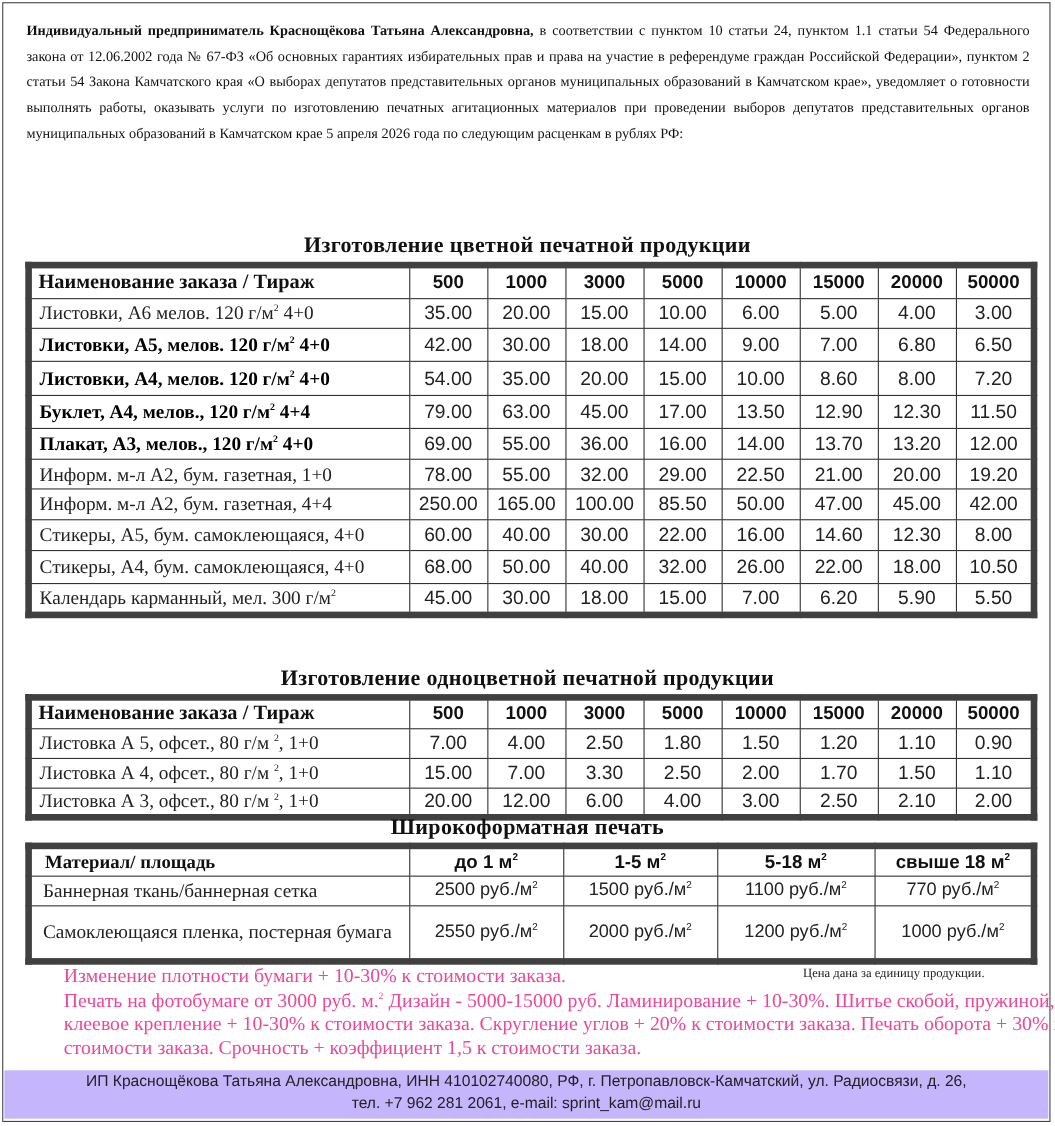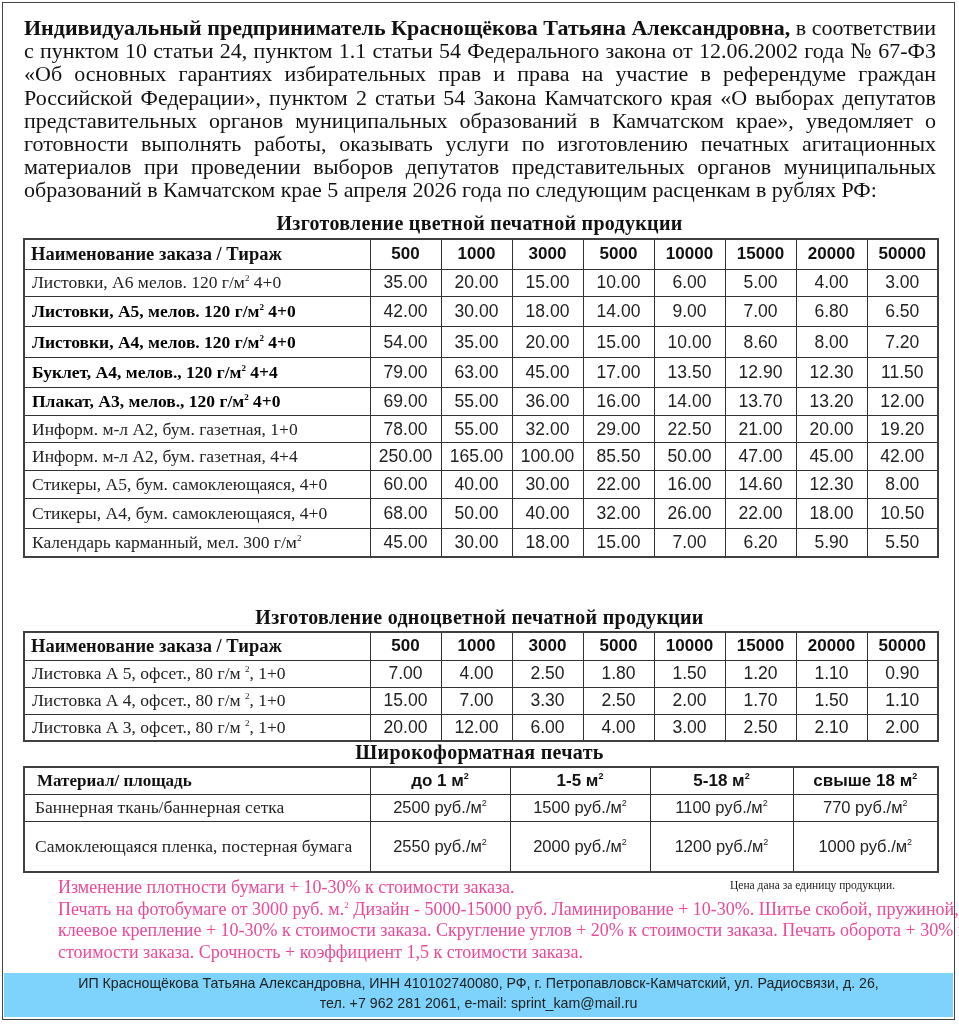--- a/index.html
+++ b/index.html
@@ -4,34 +4,34 @@
   <style>
     html, body { margin: 0; padding: 0; background: #ffffff; }
     body { width: 959px; height: 1024px; overflow: hidden; position: relative; }
     .frame {
       position: absolute; left: 2px; top: 2px; width: 953px; height: 1018px;
       border: 1.5px solid #444; box-sizing: border-box; background: #fff;
     }
     .intro {
       position: absolute; left: 24px; top: 16px; width: 912px;
       font-family: "Liberation Serif", "DejaVu Serif", serif;
-      font-size: 22px; line-height: 23.2px; color: #111;
+      font-size: 13px; line-height: 23.2px; color: #111;
       text-align: justify; text-align-last: left;
     }
     .intro b { font-weight: bold; }
     .section-title {
       position: absolute; left: 23px; width: 913px; text-align: center;
       font-family: "Liberation Serif", "DejaVu Serif", serif;
       font-weight: bold; font-size: 20px; line-height: 24px; color: #111;
       letter-spacing: 0.3px;
     }
     table.prices {
       position: absolute; left: 23px; width: 914px;
       border-collapse: collapse; table-layout: fixed;
-      border: 2px solid #404040;
+      border: 6px solid #404040;
     }
     table.prices td, table.prices th {
       border: 1px solid #333; padding: 0; overflow: hidden; white-space: nowrap;
     }
     table.prices th {
       font-family: "Liberation Sans", "DejaVu Sans", sans-serif;
       font-weight: bold; font-size: 17px; color: #111; text-align: center;
     }
     table.prices th.namehead {
       font-family: "Liberation Serif", "DejaVu Serif", serif;
@@ -55,21 +55,21 @@
       font-family: "Liberation Serif", "DejaVu Serif", serif;
       font-size: 18px; line-height: 21.5px; color: #ec4899; margin-left: 34px;
     }
     .unit-note {
       position: absolute; left: 730px; top: 879px;
       font-family: "Liberation Serif", "DejaVu Serif", serif;
       font-size: 11.5px; color: #222;
     }
     .footer {
       position: absolute; left: 4px; top: 973px; width: 949px; height: 44px;
-      background: #7dd3fc;
+      background: #c4b5fd;
       font-family: "Liberation Sans", "DejaVu Sans", sans-serif;
       font-size: 14.2px; line-height: 20px; color: #222; text-align: center;
     }
     .footer div { white-space: nowrap; }
   </style>
 </head>
 <body>
 
 <div class="frame"></div>
 

